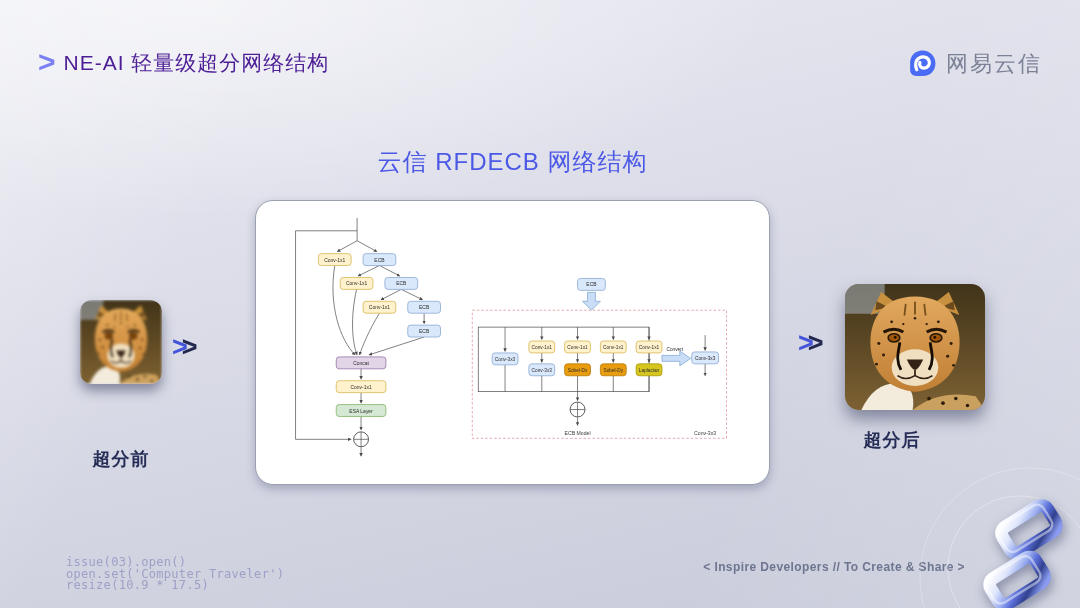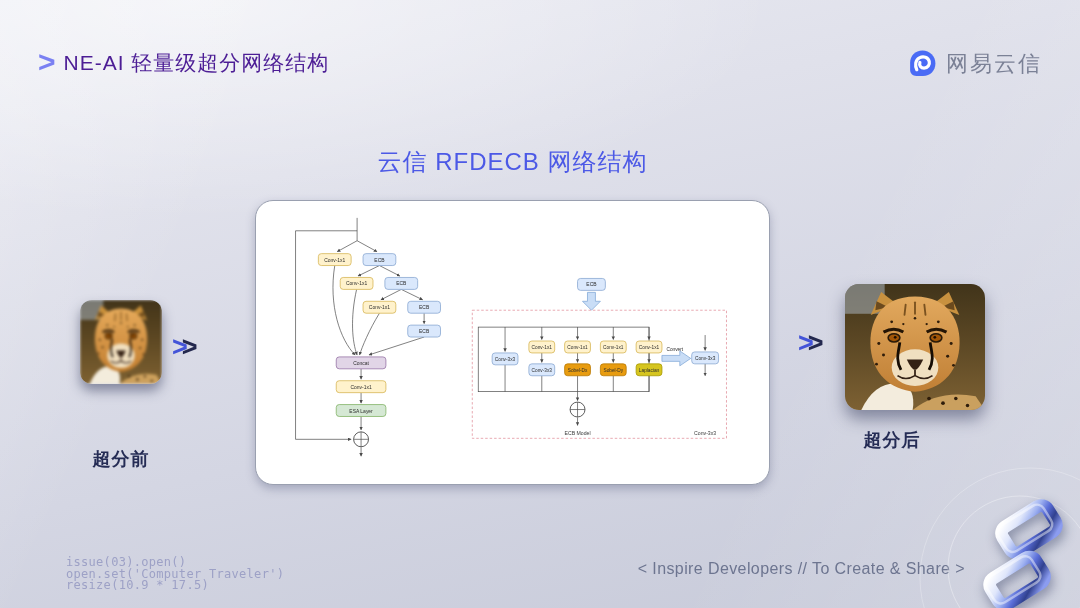--- a/index.html
+++ b/index.html
@@ -59,21 +59,21 @@
   .chev{ position:absolute; font-size:27px; font-weight:700; line-height:27px; display:flex;}
   .chev span:first-child{ color:#4354d8; }
   .chev span:last-child{ color:#23284e; margin-left:-6px; }
   .chev.left{ left:172px; top:334px; }
   .chev.right{ left:798px; top:330px; }
 
   
   .code{ position:absolute; left:50px; top:557px;
     font-family:"DejaVu Sans Mono", monospace; 
     font-size:12px; line-height:11.5px; color:#9da1c6; letter-spacing:.3px;margin-left:16px; }
-  .tagline{ position:absolute; right:115px; top:560px; font-size:16px; color:#6d7590; letter-spacing:.4px;}
+  .tagline{ position:absolute; right:115px; top:560px; font-size:12px; color:#6d7590; letter-spacing:.4px;font-weight:bold;}
   .arcs{ position:absolute; right:0; bottom:0; pointer-events:none;}
   .logo3d{ position:absolute; right:-4px; bottom:-6px; width:122px; height:122px;
     filter:drop-shadow(2px 5px 6px rgba(40,50,90,.45)); }
 </style>
 </head>
 <body>
 
 <div class="sheen"></div>
 
 <svg width="0" height="0" style="position:absolute" aria-hidden="true">

